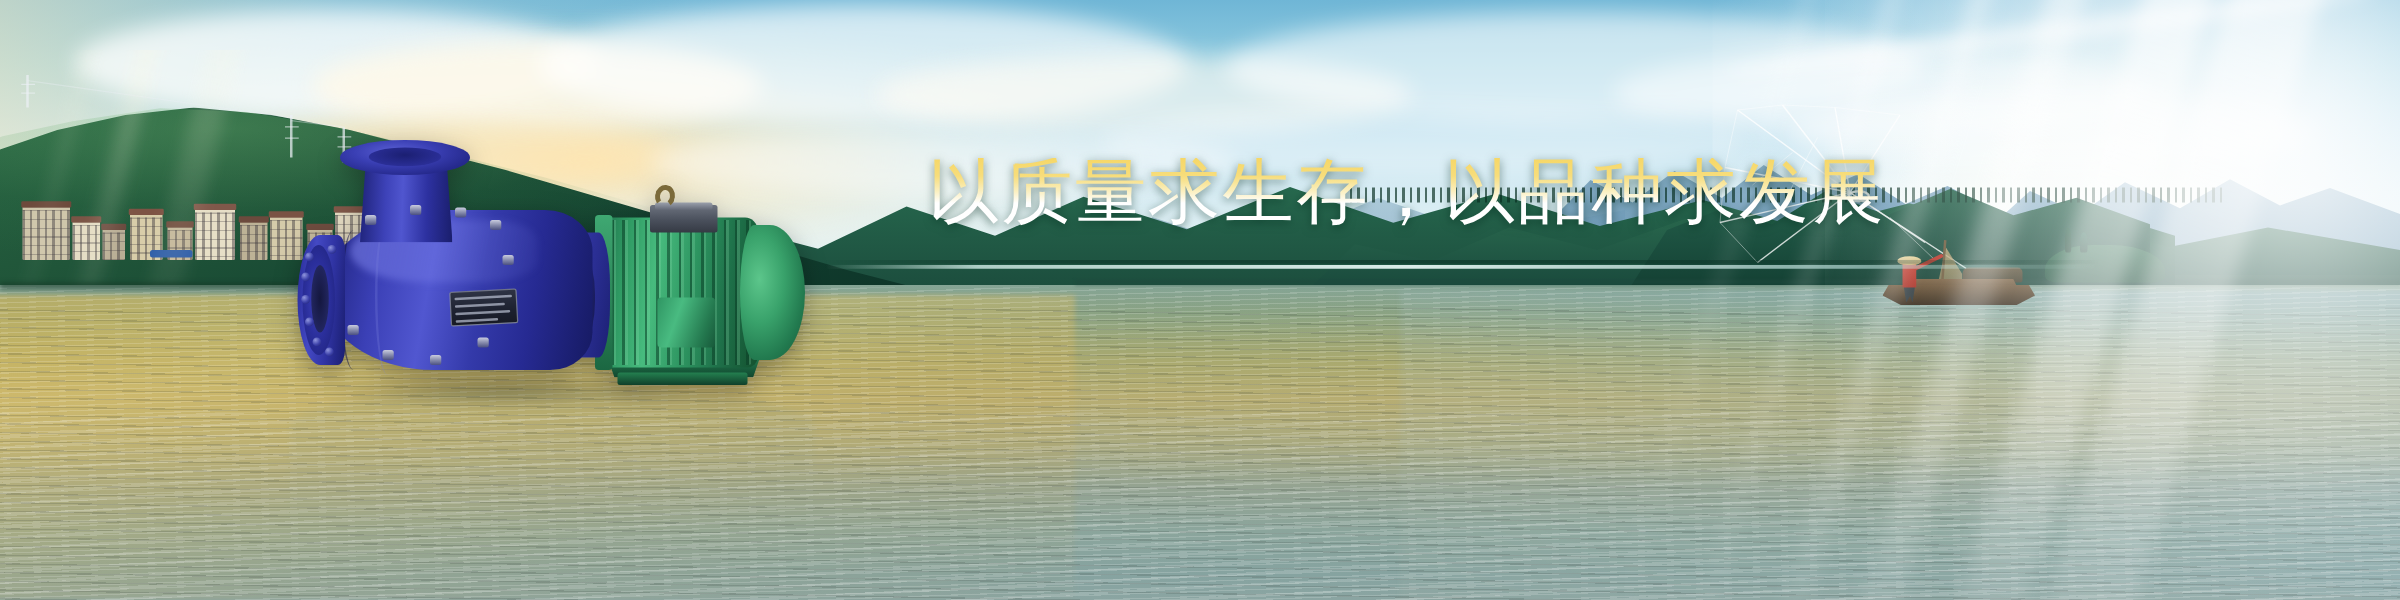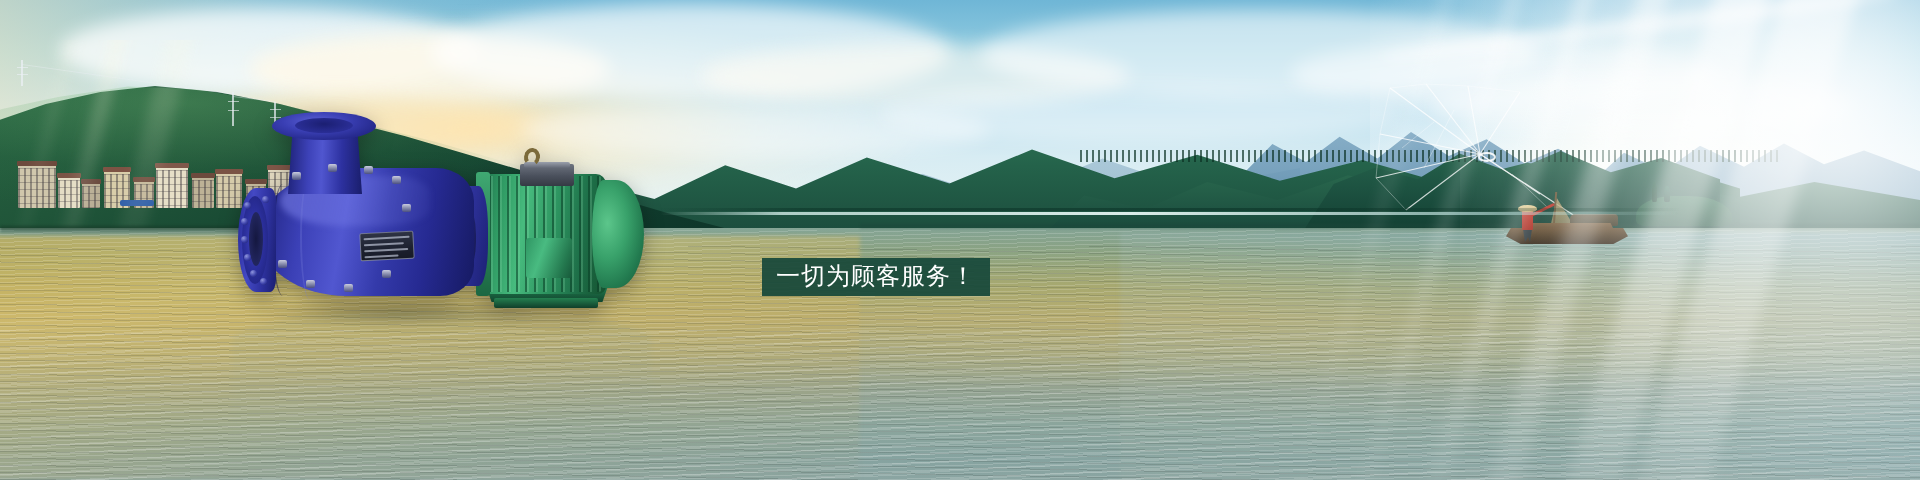--- a/index.html
+++ b/index.html
@@ -794,17 +794,17 @@
           <div class="np-line" style="top: 10px; width: 40px;"></div>
           <div class="np-line" style="top: 16px; width: 44px;"></div>
           <div class="np-line" style="top: 22px; width: 34px;"></div>
         </div>
     </div>
   </div>
 
   <div class="divider-dark"></div>
   <div class="divider"></div>
 
-
-
-  <div class="badge">一切为顾客服务！</div>
+  <div class="headline">以质量求生存，以品种求发展</div>
+
+
 
 </div>
 
 </body></html>

